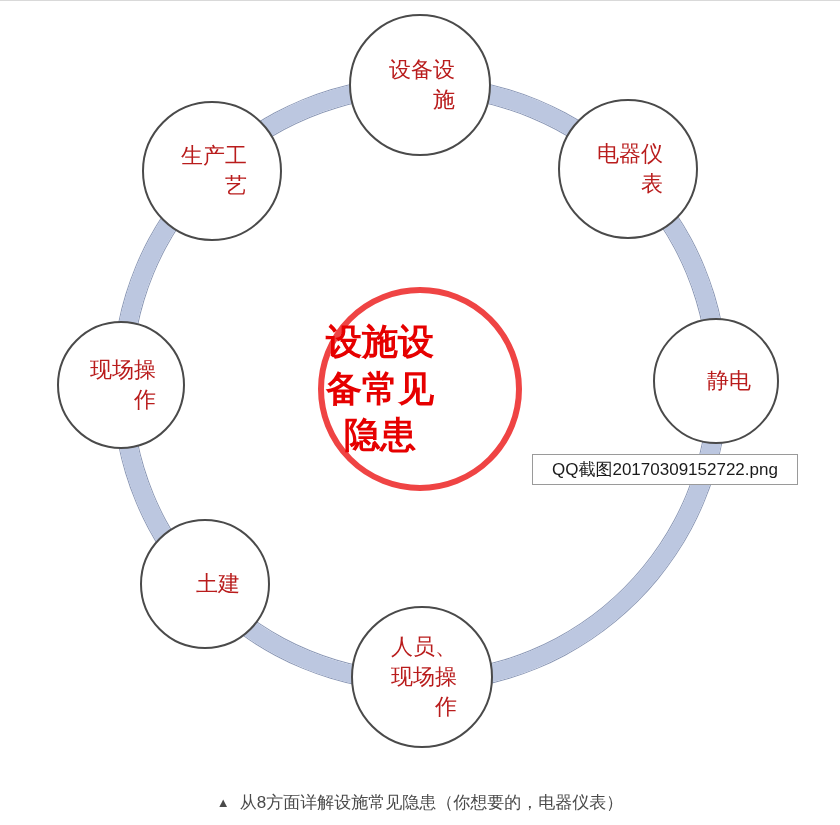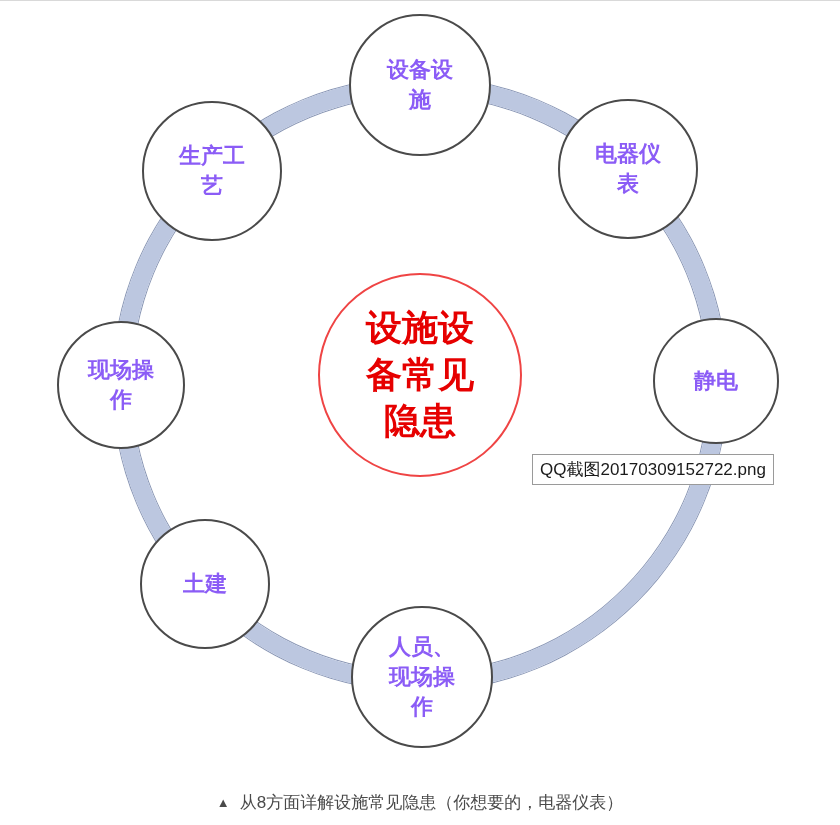--- a/index.html
+++ b/index.html
@@ -37,66 +37,67 @@
     display: flex;
     align-items: center;
     justify-content: center;
     text-align: center;
     box-sizing: border-box;
   }
   .node .lbl {
     display: inline-block;
     width: 70px;
     font-size: 22px;
-    font-weight: 700;
-    color: #8b5cf6;
+    font-weight: 400;
+    color: #b91c1c;
     line-height: 1.35;
+    text-align: right;
   }
   
   .n0 { left: 349px; top: 13px;  width: 142px; height: 142px; }
   .n1 { left: 558px; top: 98px;  width: 140px; height: 140px; }
   .n2 { left: 653px; top: 317px; width: 126px; height: 126px; }
   .n3 { left: 562px; top: 518px; width: 136px; height: 136px; }
   .n4 { left: 351px; top: 605px; width: 142px; height: 142px; }
   .n5 { left: 140px; top: 518px; width: 130px; height: 130px; }
   .n6 { left: 57px;  top: 320px; width: 128px; height: 128px; }
   .n7 { left: 142px; top: 100px; width: 140px; height: 140px; }
   
   .center-node {
     position: absolute;
     left: 318px;
-    top: 272px;
+    top: 286px;
     width: 204px;
     height: 204px;
     background: #ffffff;
-    border: 2px solid #ef4444;
+    border: 6px solid #ef4444;
     border-radius: 50%;
     display: flex;
     align-items: center;
-    justify-content: center;
+    justify-content: flex-start;
     text-align: center;
     box-sizing: border-box;
     z-index: 2;
   }
   .center-node .lbl {
     display: inline-block;
     width: 112px;
     font-size: 36px;
     font-weight: 700;
     color: #e60000;
     line-height: 1.3;
   }
   
   .file-tip {
     position: absolute;
     left: 532px;
     top: 453px;
     background: #ffffff;
     border: 1px solid #9a9a9a;
-    padding: 3px 7px;
+    padding: 3px 19px;
     font-size: 17px;
     color: #1a1a1a;
     white-space: nowrap;
     z-index: 3;
   }
   
   .caption {
     position: absolute;
     left: 0;
     bottom: 12px;

